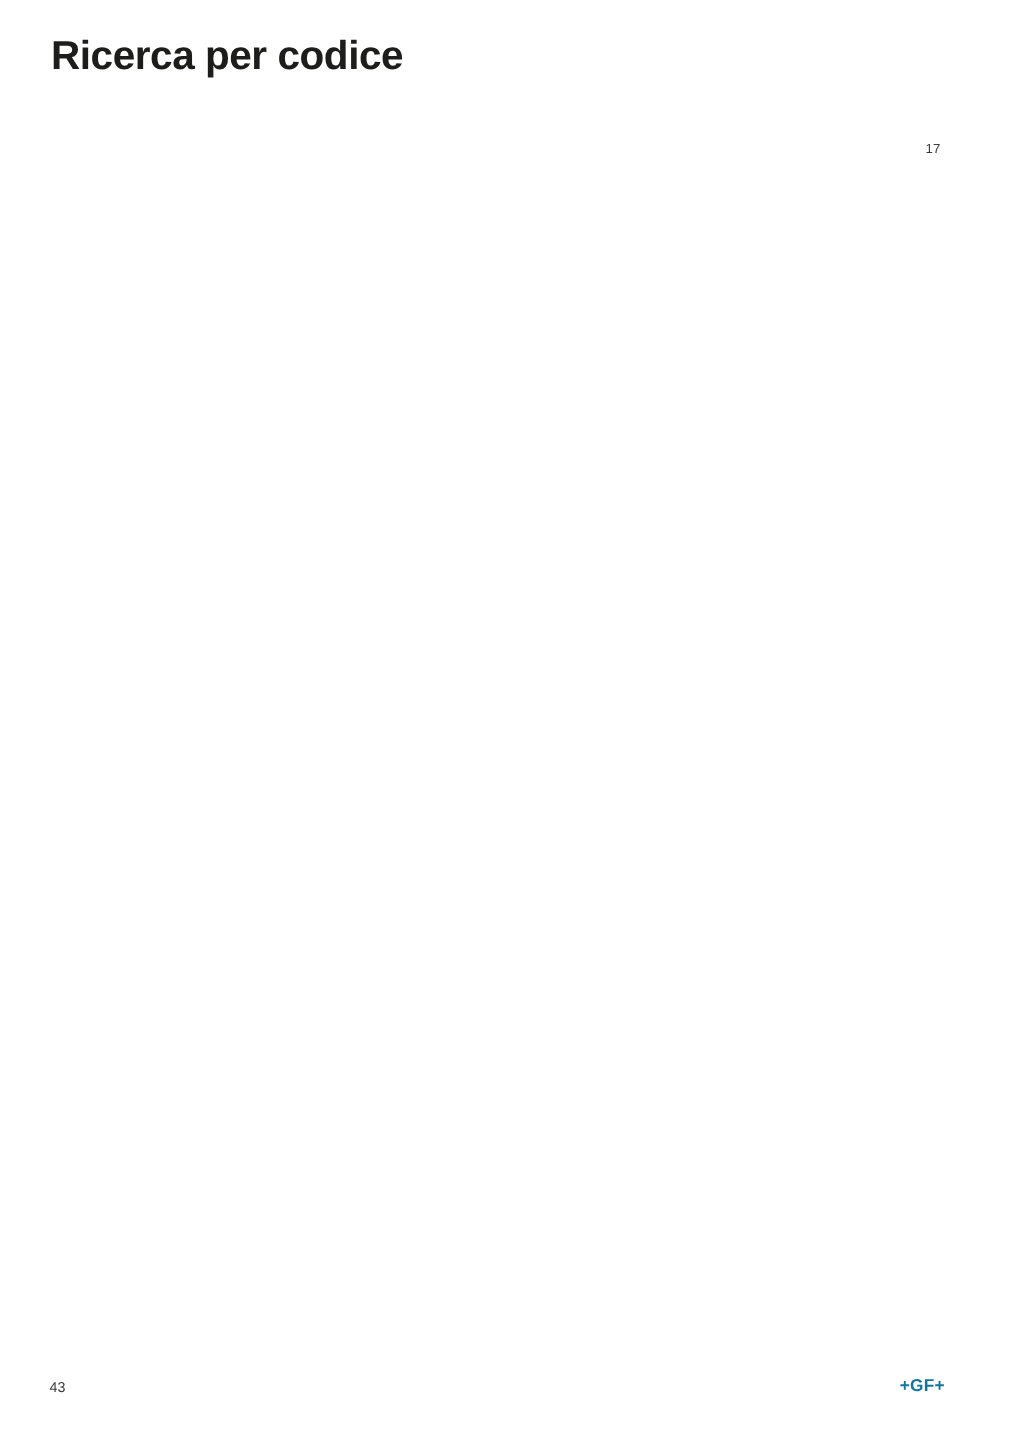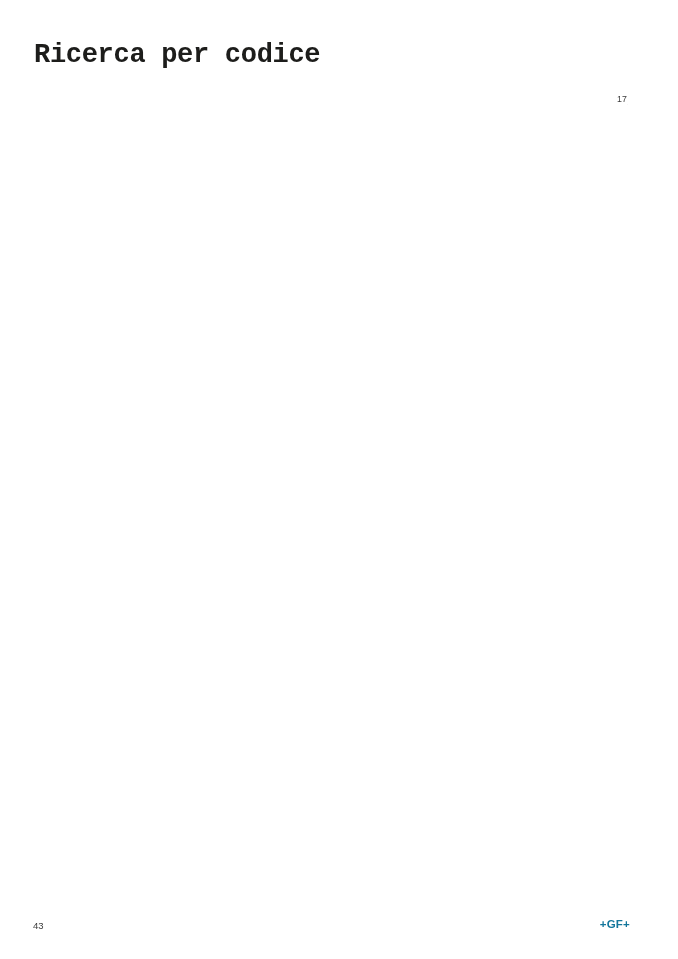--- a/index.html
+++ b/index.html
@@ -6,22 +6,22 @@
   body {
     width: 678px; height: 959px;
     background: #ffffff;
     font-family: "Liberation Sans", sans-serif;
     position: relative;
     overflow: hidden;
   }
   .page { position: absolute; inset: 0; background: #fff; }
 
   .title {
-    position: absolute; left: 34px; top: 40px;
-    font-family: Liberation Mono, monospace;
+    position: absolute; left: 34px; top: 22px;
+    font-family: Liberation Sans, sans-serif;
     font-weight: 700;
     font-size: 27px;
     letter-spacing: -0.3px;
     color: #1d1d1b;
     margin: 0;
     white-space: nowrap;
   }
 
   .index-grid {
     position: absolute; left: 39px; top: 94px;

